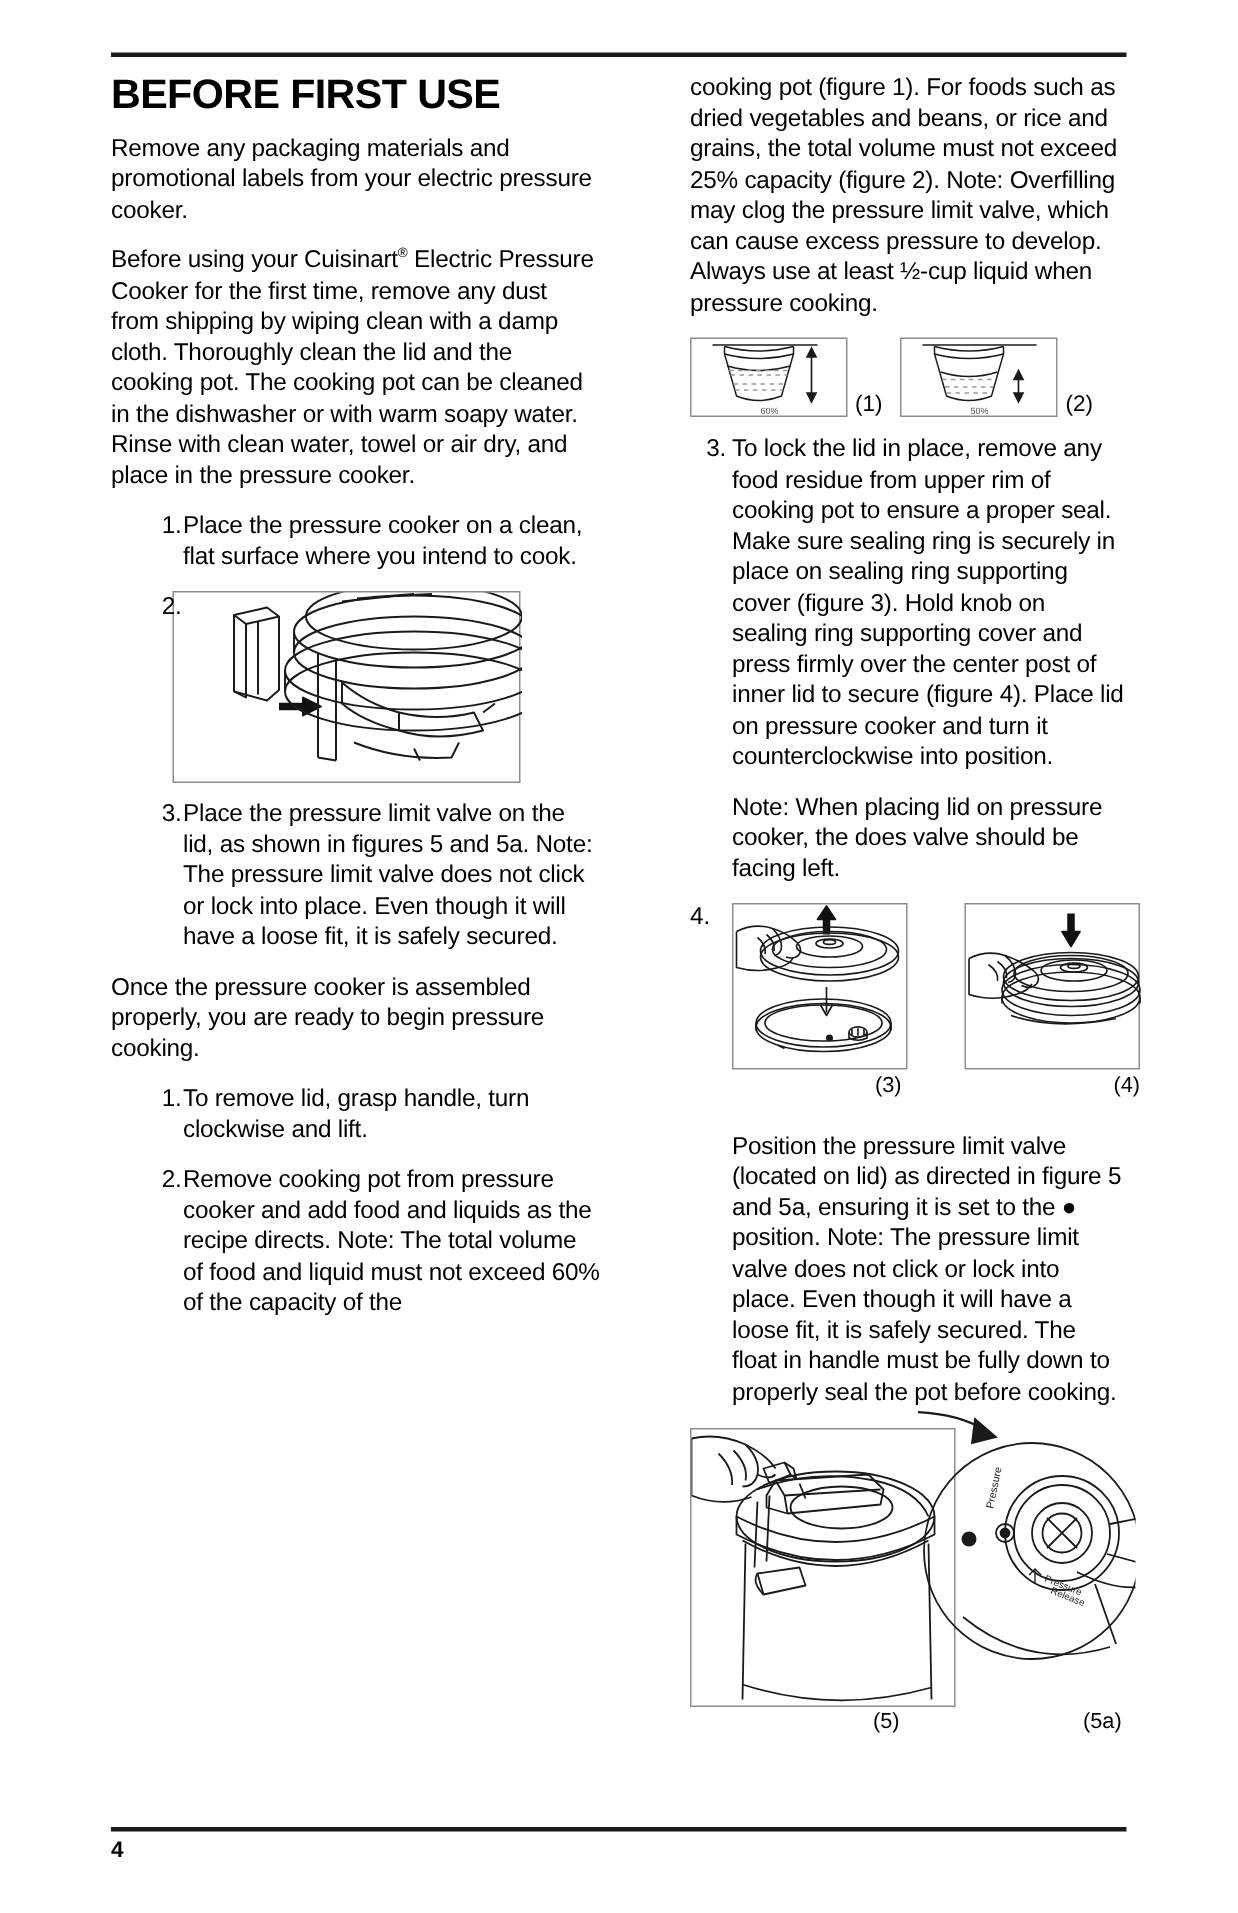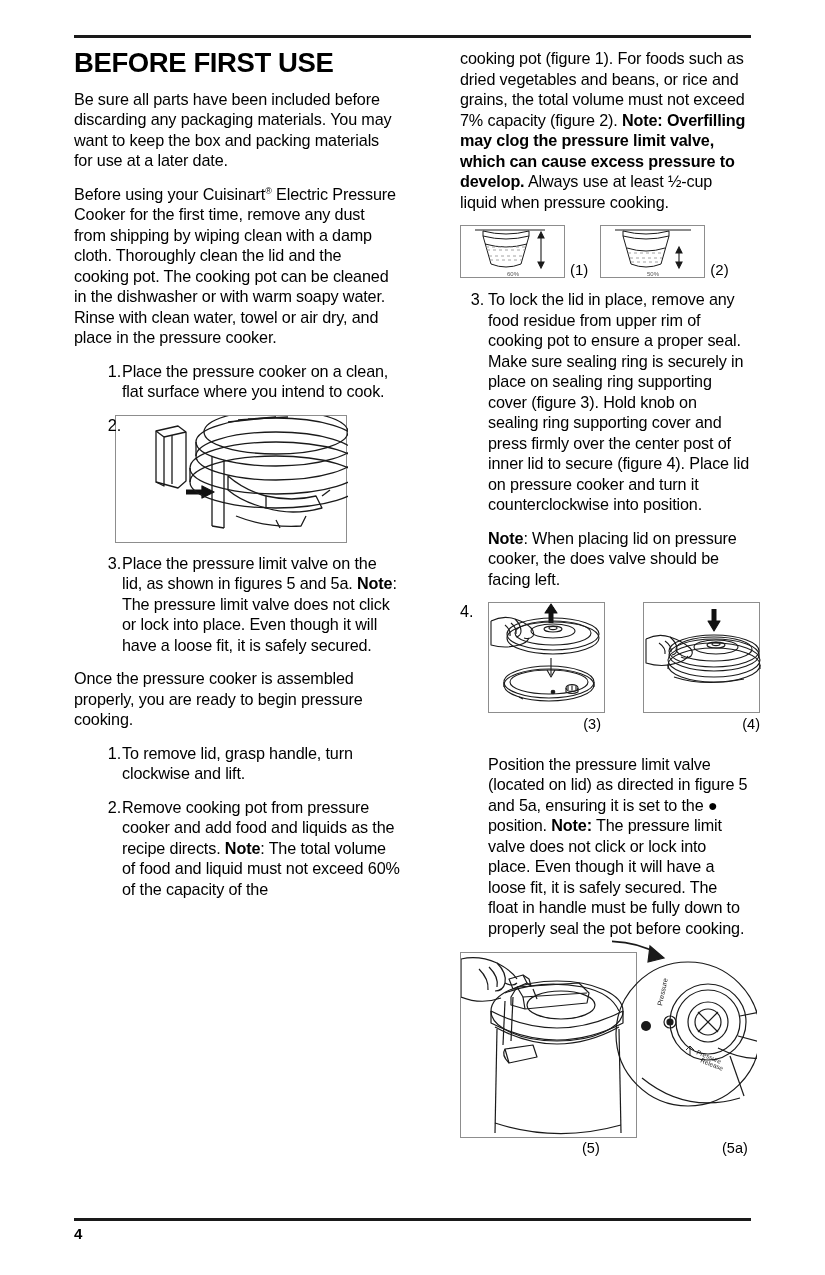--- a/index.html
+++ b/index.html
@@ -83,21 +83,21 @@
   }
   ol.steps li .num {
     position: absolute;
     left: 0;
     top: 0;
     width: 24px;
     text-align: right;
   }
   ol.steps.indent { margin-left: 23px; }
   ol.steps.indent li { padding-left: 25px; }
-  .b { font-weight: bold; }
+  .b { font-weight: normal; }
   sup.reg {
     font-size: 9px;
     vertical-align: super;
     line-height: 0;
   }
 
   
   .fig-wrap { margin: 6px 0 10px 0; }
   .fig-box {
     border: 1.4px solid #8d8d8d;
@@ -176,22 +176,22 @@
 <body>
 
 <div class="page">
 
   <div class="rule-top"></div>
 
   <div class="col col-left">
 
     <h1 class="section-heading">BEFORE FIRST USE</h1>
 
-
-    <p class="body">Be sure all parts have been included before discarding any packaging materials. You may want to keep the box and packing materials for use at a later date.</p>
+    <p class="body">Remove any packaging materials and promotional labels from your electric pressure cooker.</p>
+
 
     <p class="body"><span>Before using your Cuisinart</span><sup class="reg">®</sup><span> Electric Pressure Cooker for the first time, remove any dust from shipping by wiping clean with a damp cloth. Thoroughly clean the lid and the cooking pot. The cooking pot can be cleaned in the dishwasher or with warm soapy water. Rinse with clean water, towel or air dry, and place in the pressure cooker.</span></p>
 
     <ol class="steps indent">
       <li>
         <span class="num">1.</span><span>Place the pressure cooker on a clean, flat surface where you intend to cook.</span>
       </li>
       <li>
         <span class="num">2.</span>
       </li>
@@ -248,21 +248,21 @@
         <span class="num">1.</span><span>To remove lid, grasp handle, turn clockwise and lift.</span>
       </li>
       <li>
         <span class="num">2.</span><span>Remove cooking pot from pressure cooker and add food and liquids as the recipe directs. </span><span class="b">Note</span><span>: The total volume of food and liquid must not exceed 60% of the capacity of the</span>
       </li>
     </ol>
   </div>
 
   <div class="col col-right">
 
-    <p class="body"><span>cooking pot (figure 1). For foods such as dried vegetables and beans, or rice and grains, the total volume must not exceed 7% capacity (figure 2). </span><span class="b">Note: Overfilling may clog the pressure limit valve, which can cause excess pressure to develop.</span><span> Always use at least ½-cup liquid when pressure cooking.</span></p>
+    <p class="body"><span>cooking pot (figure 1). For foods such as dried vegetables and beans, or rice and grains, the total volume must not exceed 25% capacity (figure 2). </span><span class="b">Note: Overfilling may clog the pressure limit valve, which can cause excess pressure to develop.</span><span> Always use at least ½-cup liquid when pressure cooking.</span></p>
 
     <div class="pots-row">
       <div class="fig-box pot-box">
         <svg viewBox="0 0 105 53" width="105" height="53">
           <g fill="none" stroke="#1a1a1a" stroke-width="1">
             <path d="M22 5 L22 10 L30 38 Q45 44 60 38 L68 10 L68 5"></path>
             <path d="M22 10 Q45 16 68 10"></path>
             <path d="M22 5 Q45 11 68 5"></path>
             <path d="M24 18 Q45 24 66 18"></path>
             <path d="M14 4 L84 4"></path>

